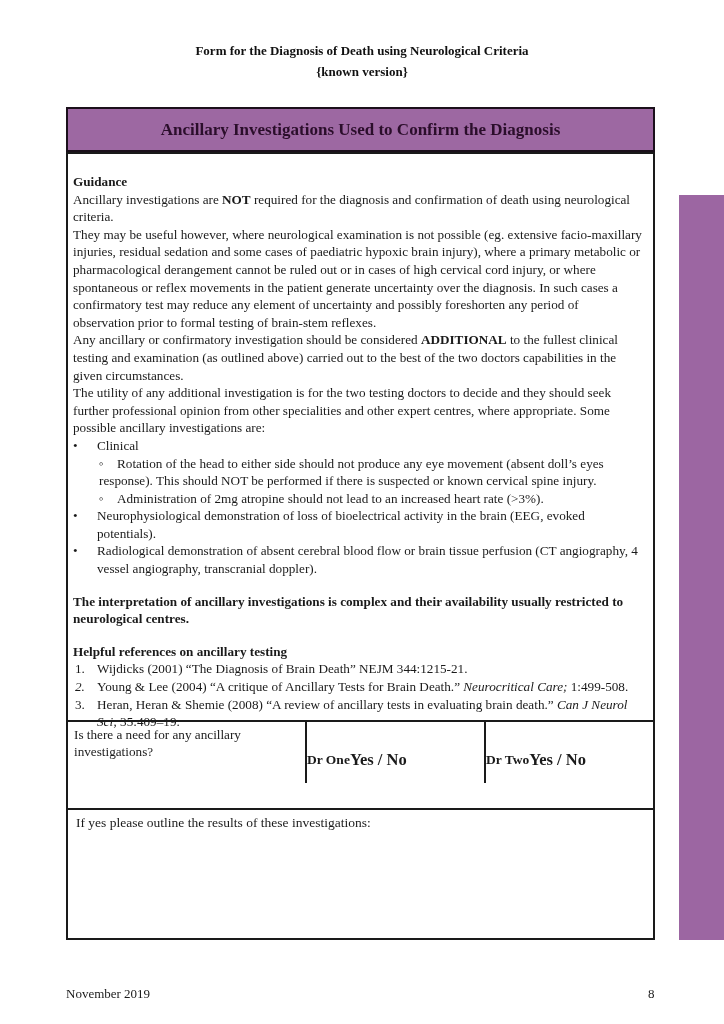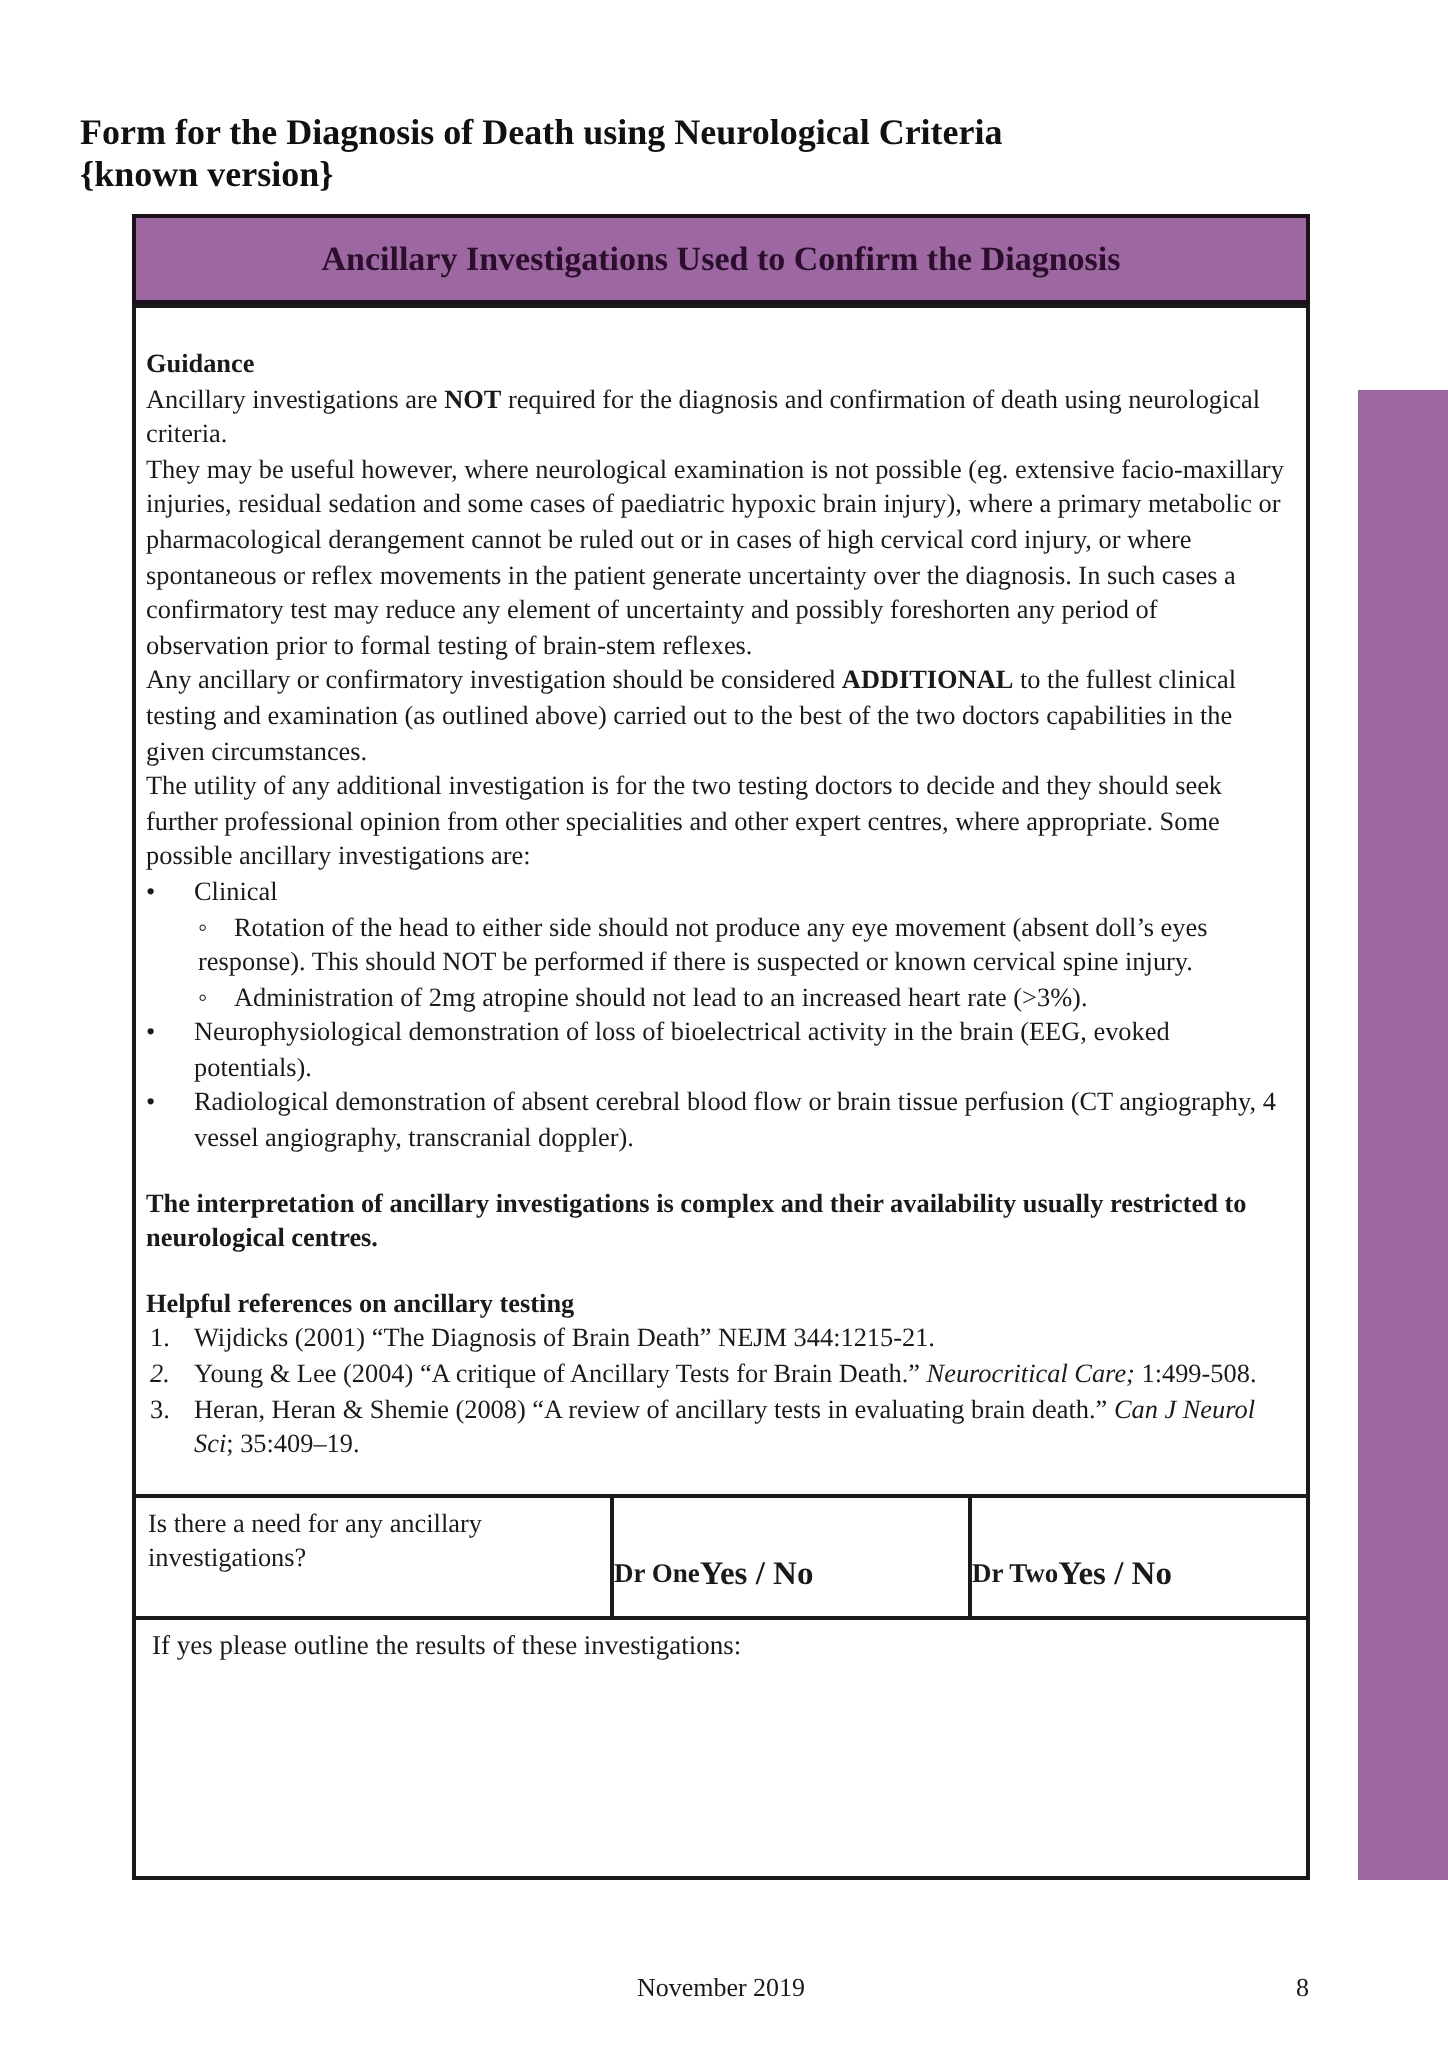--- a/index.html
+++ b/index.html
@@ -1,22 +1,22 @@
 <!DOCTYPE html>
 <html style="--header-bar: #9d68a2; --side-strip: #9c66a2; --header-text: #2b0e2b;"><head>
 <meta charset="utf-8">
 <style>
   html,body{margin:0;padding:0;}
   body{
     width:724px;height:1024px;position:relative;background:#ffffff;
     font-family:"Liberation Serif", serif;color:#1a1a1a;overflow:hidden;
   }
   .title-block{
-    position:absolute;left:40px;top:56px;width:644px;text-align:left;
-    font-weight:bold;font-size:18px;line-height:21px;color:#111;
+    position:absolute;left:40px;top:40px;width:644px;text-align:center;
+    font-weight:bold;font-size:13px;line-height:21px;color:#111;
   }
   .section-bar{
     position:absolute;left:66px;top:107px;width:589px;height:45px;box-sizing:border-box;
     background:var(--header-bar,#9d68a2);border:2px solid #1b101b;
     display:flex;align-items:center;justify-content:center;
     font-weight:bold;font-size:17px;color:var(--header-text,#2b0e2b);
   }
   .content-box{
     position:absolute;left:66px;top:152px;width:589px;height:788px;box-sizing:border-box;
     border:2px solid #1a1a1a;background:#fff;
@@ -30,21 +30,21 @@
   .guidance .b1{position:relative;padding-left:24px;}
   .guidance .b1 .mark{position:absolute;left:0;top:0;}
   .guidance .b2{padding-left:26px;}
   .guidance .b2 .mark{display:inline-block;width:18px;}
   .guidance .ref{position:relative;padding-left:24px;}
   .guidance .ref .num{position:absolute;left:2px;top:0;}
   .guidance .gap{height:15px;}
   .b{font-weight:bold;}
   .i{font-style:italic;}
   .q-row{
-    position:absolute;left:0;right:0;top:593px;height:63px;box-sizing:border-box;
+    position:absolute;left:0;right:0;top:566px;height:63px;box-sizing:border-box;
     border-top:2px solid #1a1a1a;display:flex;
   }
   .q-cell{
     width:237px;box-sizing:border-box;padding:4px 10px 0 6px;
     font-size:13.2px;line-height:17px;
   }
   .d-cell{
     box-sizing:border-box;border-left:2px solid #1a1a1a;
     display:flex;align-items:center;padding-top:14px;
   }
@@ -53,21 +53,21 @@
   .d-name{font-weight:bold;font-size:13.5px;line-height:14px;}
   .d-answer{font-weight:bold;font-size:16.5px;line-height:17px;margin-top:0;}
   .results-row{
     position:absolute;left:0;right:0;top:654px;bottom:0;box-sizing:border-box;
     border-top:2px solid #1a1a1a;padding:5px 8px 0 8px;font-size:13.5px;
   }
   .side-strip{
     position:absolute;left:679px;top:195px;width:45px;height:745px;
     background:var(--side-strip,#9c66a2);
   }
-  .footer-date{position:absolute;left:66px;top:986px;width:589px;text-align:center;font-size:13px;}
+  .footer-date{position:absolute;left:66px;top:986px;width:589px;font-size:13px;}
   .footer-page{position:absolute;top:986px;left:648px;font-size:13px;}
 </style>
 </head>
 <body>
 
 <div class="title-block">
   <div>Form for the Diagnosis of Death using Neurological Criteria</div>
   <div>{known version}</div>
 </div>
 

